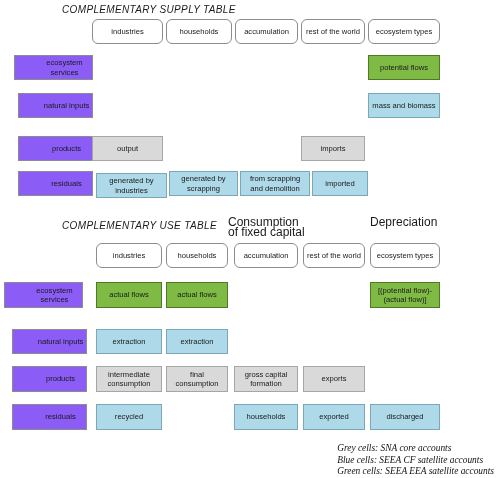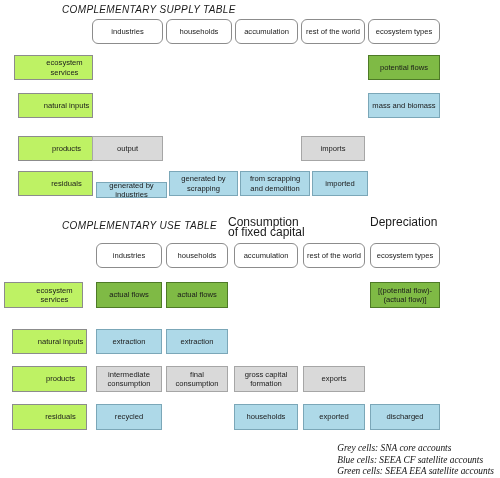--- a/index.html
+++ b/index.html
@@ -46,21 +46,21 @@
     justify-content: center;
     text-align: center;
     font-size: 7.6px;
     line-height: 9.4px;
     padding: 1px 2px;
     border: 1px solid #9a9a9a;
     background: #ffffff;
     color: #1a1a1a;
   }
   .cell.header      { border-color: #8c8c8c; background:#ffffff;border-radius:6px; }
-  .cell.rowlabel    { border-color: #8c8c8c; background:#bef264;padding-left:24px; }
+  .cell.rowlabel    { border-color: #8c8c8c; background:#8b5cf6;padding-left:24px; }
   .cell.grey        { background:#d9d9d9; border-color:#a6a6a6; }
   .cell.blue        { background:#aed9e8; border-color:#7ba7b8; }
   .cell.green       { background:#7fba45; border-color:#4e7a27; }
   .footnotes {
     position: absolute;
     right: 6px;
     text-align: left;
     font-family: "Liberation Serif", serif;
     font-style: italic;
     font-size: 9.4px;
@@ -86,21 +86,21 @@
   <div class="cell green" style="left:368px; top:55px; width:72px; height:25px;">potential flows</div>
 
   <div class="cell rowlabel" style="left:18px; top:93px; width:75px; height:25px;">natural inputs</div>
   <div class="cell blue" style="left:368px; top:93px; width:72px; height:25px;">mass and biomass</div>
 
   <div class="cell rowlabel" style="left:18px; top:136px; width:75px; height:25px;">products</div>
   <div class="cell grey" style="left:92px; top:136px; width:71px; height:25px;">output</div>
   <div class="cell grey" style="left:301px; top:136px; width:64px; height:25px;">imports</div>
 
   <div class="cell rowlabel" style="left:18px; top:171px; width:75px; height:25px;">residuals</div>
-  <div class="cell blue" style="left:96px; top:182px; width:71px; height:16px;">generated by industries</div>
+  <div class="cell blue" style="left:96px; top:173px; width:71px; height:25px;">generated by industries</div>
   <div class="cell blue" style="left:169px; top:171px; width:69px; height:25px;">generated by scrapping</div>
   <div class="cell blue" style="left:240px; top:171px; width:70px; height:25px;">from scrapping and demolition</div>
   <div class="cell blue" style="left:312px; top:171px; width:56px; height:25px;">imported</div>
 
   <div class="table-title" style="left:62px; top:220px;">COMPLEMENTARY USE TABLE</div>
 
   <div class="colgroup-label" style="left:228px; top:217px; width:78px;">Consumption of fixed capital</div>
   <div class="colgroup-label" style="left:370px; top:217px; width:70px;">Depreciation</div>
 
   <div class="cell header" style="left:96px; top:243px; width:66px; height:25px;">industries</div>

